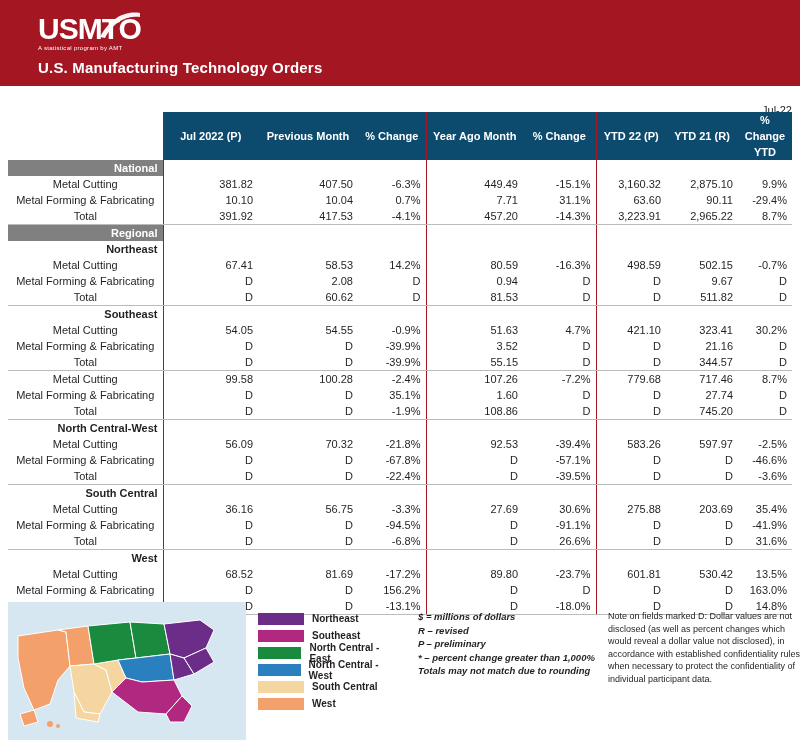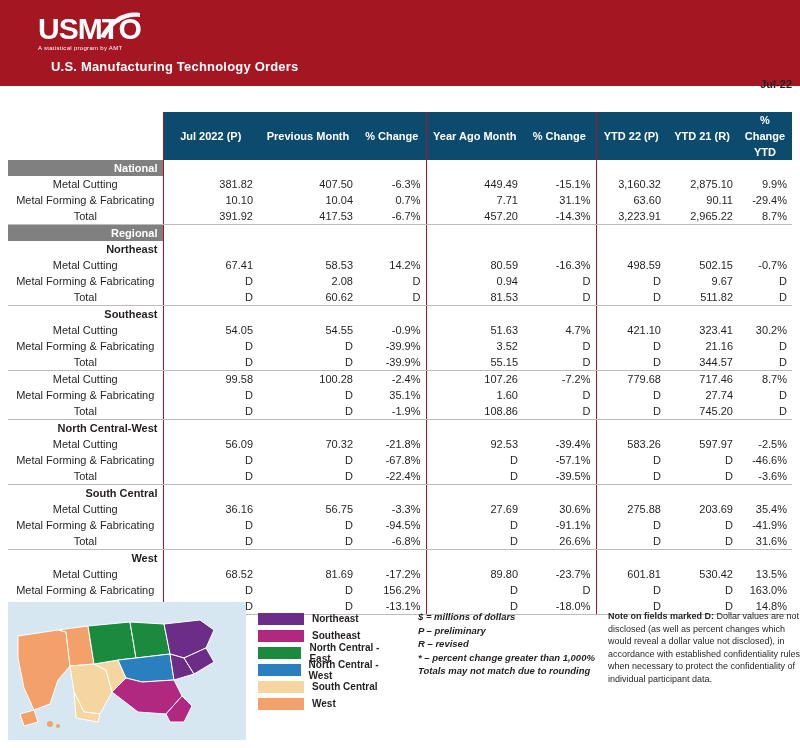--- a/index.html
+++ b/index.html
@@ -26,33 +26,33 @@
   }
   .logo-text{
     font-family:"Liberation Sans", sans-serif;
     font-weight:bold;font-size:30px;letter-spacing:-1px;color:#ffffff;
     line-height:30px;
   }
   .logo-sub{
     font-size:6px;color:#ffffff;letter-spacing:.3px;margin-top:1px;
   }
   .logo-tag{
-    position:absolute;left:51px;top:59px;
-    font-size:13px;color:#ffffff;font-weight:bold;letter-spacing:.2px;
+    position:absolute;left:38px;top:59px;
+    font-size:15px;color:#ffffff;font-weight:bold;letter-spacing:.2px;
   }
   .logo-sweep{
     position:absolute;left:98px;top:11px;width:44px;height:30px;
     overflow:hidden;pointer-events:none;
   }
   .logo-sweep svg{display:block;}
 
   
   .report-date{
-    position:absolute;right:8px;top:78px;
-    font-size:11px;font-weight:bold;color:#231f20;
+    position:absolute;right:8px;top:104px;
+    font-size:11px;font-weight:normal;color:#231f20;
   }
 
   
   .table-wrap{
     position:absolute;left:8px;top:112px;width:784px;
   }
   table.usmto{
     border-collapse:collapse;
     width:784px;
     table-layout:fixed;
@@ -114,21 +114,21 @@
   .legend-swatch{width:46px;height:12px;margin-right:8px;display:inline-block;}
   .legend-label{font-size:10px;font-weight:bold;color:#231f20;}
   .notes{
     position:absolute;left:410px;top:8px;width:185px;
     font-size:9.5px;line-height:13.5px;font-weight:bold;color:#231f20;font-style:italic;
   }
   .disclaimer{
     position:absolute;left:600px;top:8px;width:196px;
     font-size:9px;line-height:12.5px;color:#231f20;
   }
-  .disclaimer b{font-weight:bold;text-align:right;}
+  .disclaimer b{font-weight:normal;text-align:right;}
   .map-svg{position:absolute;left:6px;top:16px;}
 </style>
 </head>
 <body>
 
 <div class="header">
   <div class="header-band"></div>
   <div class="logo-block">
     <div class="logo-text">USMTO</div>
     <div class="logo-sub">A statistical program by AMT</div>
@@ -200,21 +200,21 @@
           <td class="num">7.71</td>
           <td class="num vsep-r">31.1%</td>
           <td class="num">63.60</td>
           <td class="num">90.11</td>
           <td class="num">-29.4%</td>
         </tr>
         <tr class="total">
           <td class="lbl">Total</td>
           <td class="num vsep-l">391.92</td>
           <td class="num">417.53</td>
-          <td class="num vsep-r">-6.7%</td>
+          <td class="num vsep-r">-4.1%</td>
           <td class="num">457.20</td>
           <td class="num vsep-r">-14.3%</td>
           <td class="num">3,223.91</td>
           <td class="num">2,965.22</td>
           <td class="num">8.7%</td>
         </tr>
         <tr>
           <td class="section">Regional</td>
           <td class="vsep-l"></td>
           <td></td>
@@ -533,22 +533,22 @@
         <span class="legend-label">South Central</span>
       </div>
       <div class="legend-row">
         <span class="legend-swatch" style="background:#f3a06a"></span>
         <span class="legend-label">West</span>
       </div>
     </div>
 
   <div class="notes" id="notes">
       <div>$ = millions of dollars</div>
+      <div>R – revised</div>
       <div>P – preliminary</div>
-      <div>R – revised</div>
       <div>* – percent change greater than 1,000%</div>
       <div>Totals may not match due to rounding</div>
     </div>
 
   <div class="disclaimer">
     <b>Note on fields marked D:</b><span> Dollar values are not disclosed (as well as percent changes which would reveal a dollar value not disclosed), in accordance with established confidentiality rules, when necessary to protect the confidentiality of individual participant data.</span>
   </div>
 </div>
 
 </body></html>

